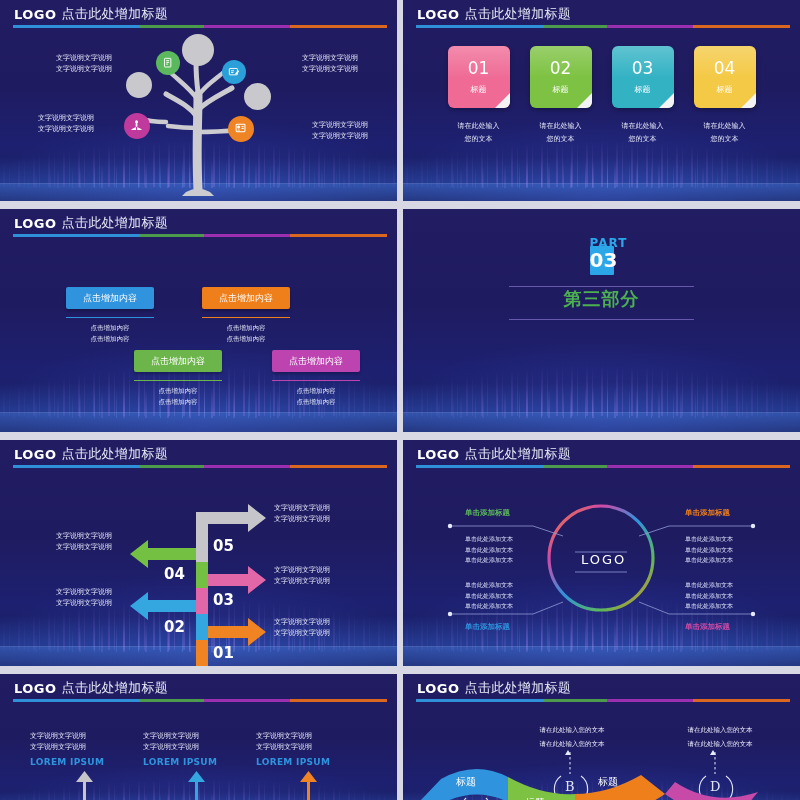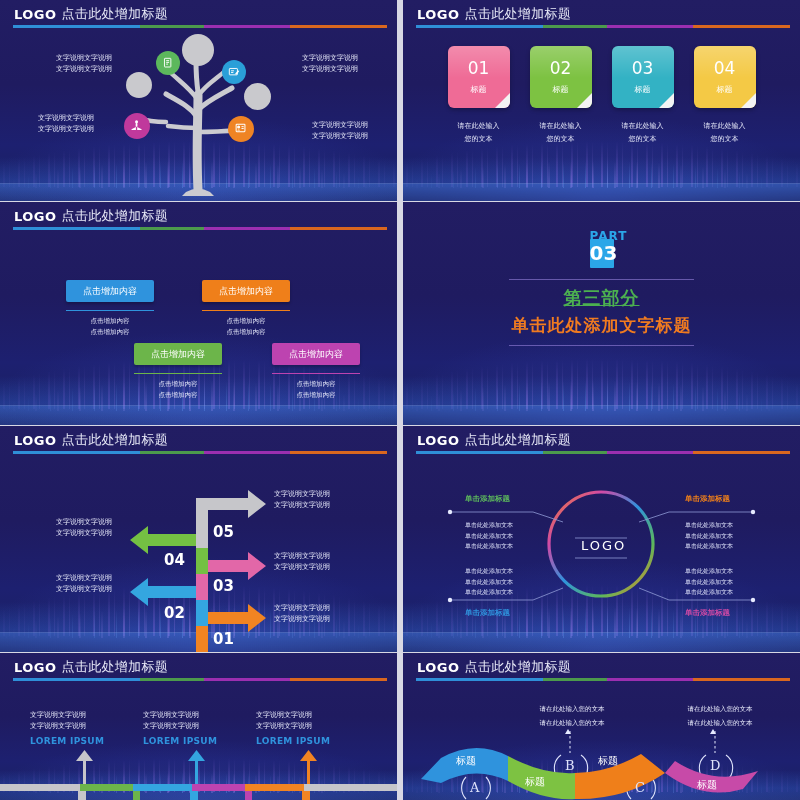--- a/index.html
+++ b/index.html
@@ -6,21 +6,21 @@
   html,body { width:800px; height:800px; overflow:hidden; }
   body {
     background:#d8d8e4;
     font-family:"Liberation Sans","DejaVu Sans",sans-serif;
   }
   .grid {
     width:800px; height:800px;
     display:grid;
     grid-template-columns:397px 397px;
     grid-template-rows:201px 223px 226px 150px;
-    gap:1px 6px;
+    gap:8px 6px;
   }
   .slide {
     position:relative;
     overflow:hidden;
     background:
       radial-gradient(ellipse 80% 60% at 50% 100%, rgba(60,80,200,.38) 0%, rgba(30,30,110,0) 70%),
       linear-gradient(180deg,#221d63 0%,#1f1b60 42%,#1d2070 72%,#18205e 100%);
   }
   
   .city {
@@ -121,21 +121,21 @@
   .part-badge { position:relative; width:24px; }
   .part-word {
     font-family:"DejaVu Sans",sans-serif; font-weight:bold; font-size:12px; color:#2ba6e8;
     letter-spacing:1px; text-align:center; line-height:1; margin-bottom:-3px;
   }
   .part-box {
     background:#2ba6e8; color:#fff; font-family:"DejaVu Sans",sans-serif; font-weight:bold;
     font-size:20px; text-align:center; line-height:1.45; border-radius:1px;
   }
   .part-rule { width:185px; height:1px; background:rgba(150,130,220,.6); margin:11px 0 0; }
-  .part-cn { font-size:18px; color:#4cb050; font-weight:bold; margin-top:6px; letter-spacing:1px;text-decoration:underline; }
+  .part-cn { font-size:18px; color:#4cb050; font-weight:bold; letter-spacing:1px; }
   .part-sub { font-size:17px; color:#f07b20; font-weight:bold; margin-top:4px; letter-spacing:1px; }
   
   .zz { position:absolute; inset:0; z-index:5; }
   .zz-num { position:absolute; color:#fff; font-size:15px; font-weight:bold; font-family:"DejaVu Sans",sans-serif;margin-top:12px; }
   .zz-txt { position:absolute; font-size:7px; color:#e7e9fa; line-height:1.6; width:108px; }
   
   .sw { position:absolute; inset:0; z-index:5; }
   .sw-h { position:absolute; font-size:7.5px; font-weight:bold; }
   .sw-b { position:absolute; font-size:6px; color:#dfe3fb; line-height:1.75; }
   .sw-core { position:absolute; color:#fff; font-size:13px; letter-spacing:2px; font-family:"DejaVu Sans",sans-serif; }
@@ -372,21 +372,20 @@
         <div class="ridge2"></div>
         <div class="water"></div>
     </div>
     <div class="part-wrap">
       <div class="part-badge">
         <div class="part-word">PART</div>
         <div class="part-box">03</div>
       </div>
       <div class="part-rule"></div>
       <div class="part-cn">第三部分</div>
-      <div class="part-sub">单击此处添加文字标题</div>
       <div class="part-rule" style="margin-top:8px;"></div>
     </div>
   </div>
 
   <div class="slide">
     <div class="city">
       <div class="glow"></div>
         <div class="ridge"></div>
         <div class="ridge2"></div>
         <div class="water"></div>

